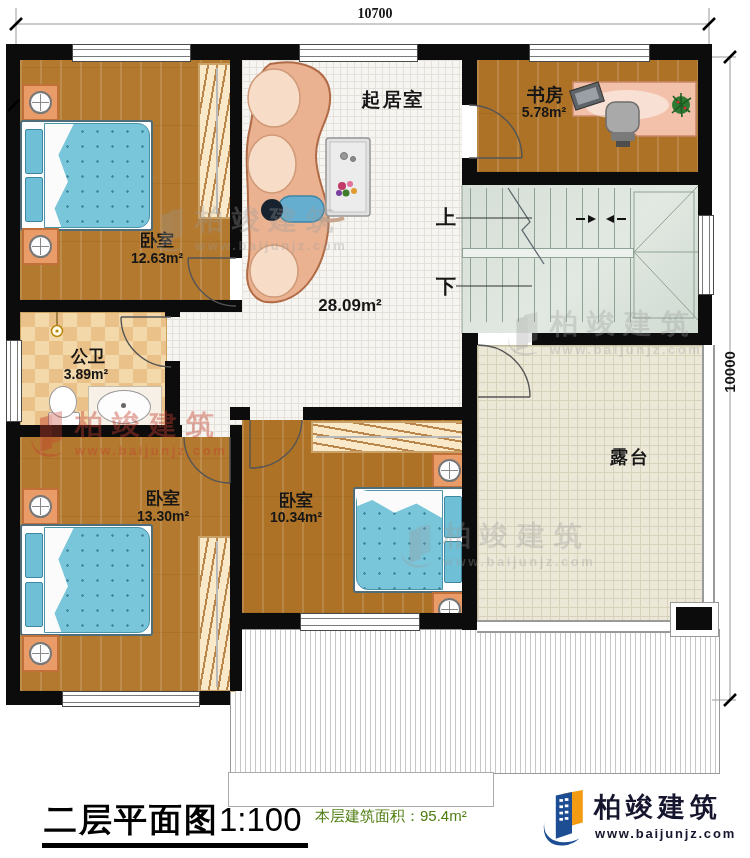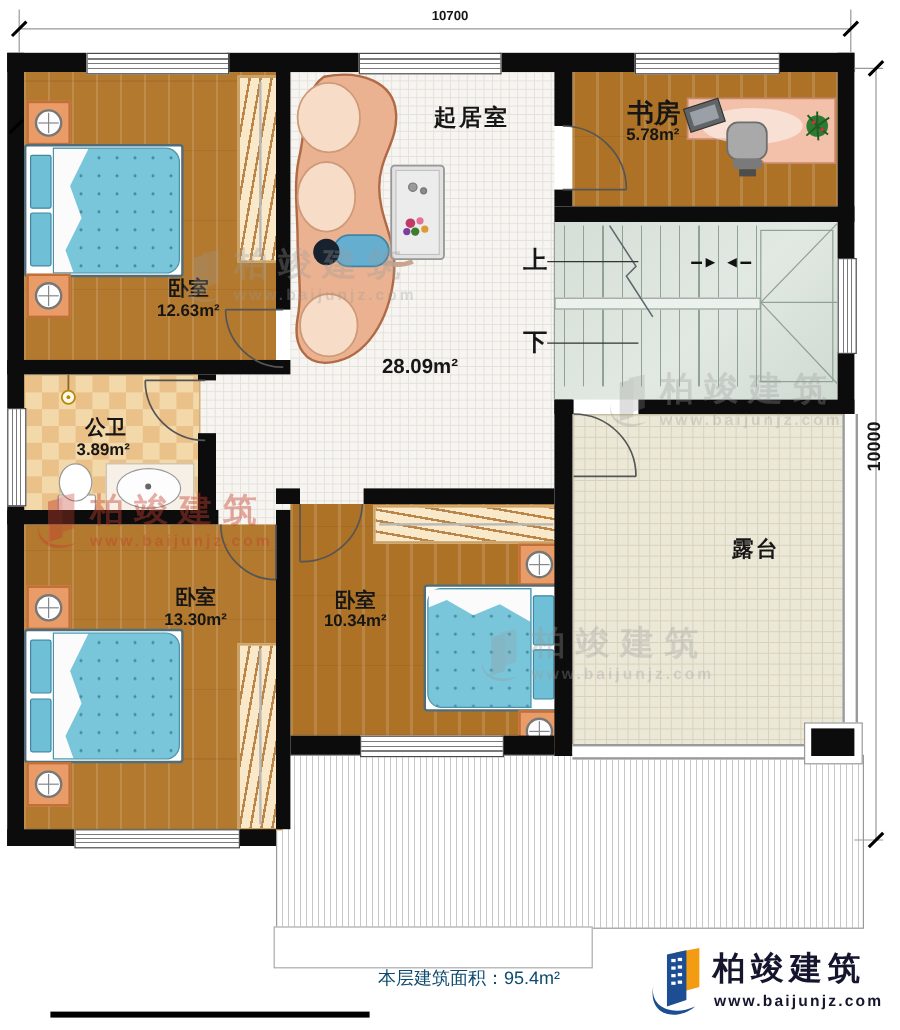--- a/index.html
+++ b/index.html
@@ -54,21 +54,21 @@
   
   .rl{position:absolute;transform:translate(-50%,-50%);font-weight:bold;color:#161616;
       white-space:nowrap;text-align:center;line-height:1;}
   
   .wm{position:absolute;display:flex;align-items:center;gap:7px;pointer-events:none;}
   .wm-n{font-size:28px;font-weight:800;letter-spacing:9px;line-height:1;}
   .wm-u{font-size:13px;font-weight:700;letter-spacing:2.5px;margin-top:4px;}
   
   .title-cn{font-size:33px;font-weight:700;letter-spacing:2px;color:#000;}
   .title-scale{font-size:33px;font-weight:500;color:#000;}
-  .info-line{font-size:15px;color:#0c4a6e;line-height:23px;white-space:nowrap;}
+  .info-line{font-size:15px;color:#4d7c0f;line-height:23px;white-space:nowrap;}
   .brand-n{font-size:27px;font-weight:800;letter-spacing:5px;color:#15152e;line-height:1;}
   .brand-u{font-size:13px;font-weight:700;letter-spacing:1.8px;color:#15152e;}
   svg{display:block;}
 </style>
 </head>
 <body>
 
 <div class="page">
 
   <div class="abs grid" style="left:242px;top:60px;width:220px;height:360px;"></div>
@@ -263,30 +263,30 @@
 
     <g stroke="#999" stroke-width="1">
       <path d="M16 8 V44 M709 8 V44 M16 24 H709"></path>
       <path d="M712 57 H736 M712 700 H736 M730 57 V700"></path>
     </g>
     <g stroke="#000" stroke-width="2.6">
       <path d="M10 30 L22 18 M703 30 L715 18 M724 63 L736 51 M724 706 L736 694 M8 111 L19 100"></path>
     </g>
   </svg>
 
-  <div class="rl" style="left:375px;top:14px;font-size:11px;">10700</div>
+  <div class="rl" style="left:375px;top:14px;font-size:14px;font-family:Liberation Serif, serif;">10700</div>
   <div class="rl" style="left:729px;top:372px;font-size:15px;transform:translate(-50%,-50%) rotate(-90deg);">10000</div>
 
   <div class="rl" style="left:157px;top:240px;font-size:17px;">卧室</div>
   <div class="rl" style="left:157px;top:258px;font-size:14px;">12.63m²</div>
 
   <div class="rl" style="left:393px;top:99px;font-size:19px;letter-spacing:2px;">起居室</div>
   <div class="rl" style="left:350px;top:305px;font-size:17px;">28.09m²</div>
 
-  <div class="rl" style="left:545px;top:95px;font-size:22px;">书房</div>
+  <div class="rl" style="left:545px;top:95px;font-size:18px;">书房</div>
   <div class="rl" style="left:544px;top:112px;font-size:14px;">5.78m²</div>
 
   <div class="rl" style="left:88px;top:356px;font-size:17px;">公卫</div>
   <div class="rl" style="left:86px;top:374px;font-size:14px;">3.89m²</div>
 
   <div class="rl" style="left:163px;top:498px;font-size:17px;">卧室</div>
   <div class="rl" style="left:163px;top:516px;font-size:14px;">13.30m²</div>
 
   <div class="rl" style="left:296px;top:500px;font-size:17px;">卧室</div>
   <div class="rl" style="left:296px;top:517px;font-size:14px;">10.34m²</div>
@@ -334,20 +334,23 @@
         <path d="M20 4 L34 1 L34 30 L20 35 Z" fill="currentColor" opacity=".8"></path>
         <path d="M12 8 L24 5 L24 38 L12 42 Z" fill="currentColor"></path>
         <path d="M4 26 C 2 42 20 48 36 42 C 22 52 0 46 4 26 Z" fill="currentColor"></path>
       </svg>
     <div>
         <div class="wm-n">柏竣建筑</div>
         <div class="wm-u">www.baijunjz.com</div>
       </div>
   </div>
 
+  <div class="abs" style="left:44px;top:798px;white-space:nowrap;">
+    <span class="title-cn">二层平面图</span><span class="title-scale">1:100</span>
+  </div>
   <div class="abs" style="left:42px;top:843px;width:266px;height:5px;background:#000;"></div>
   <div class="abs" style="left:315px;top:804px;">
     <div class="info-line">本层建筑面积：95.4m²</div>
   </div>
   <svg class="abs" style="left:536px;top:786px;" width="54" height="64" viewBox="0 0 60 70">
     <path d="M30 8 L52 4 L52 40 L30 46 Z" fill="#f39c12"></path>
     <path d="M22 10 L40 6 L40 52 L22 58 Z" fill="#1d4e94"></path>
     <g fill="#fff">
       <rect x="26" y="14" width="4" height="3"></rect>
         <rect x="32" y="13" width="4" height="3"></rect>

